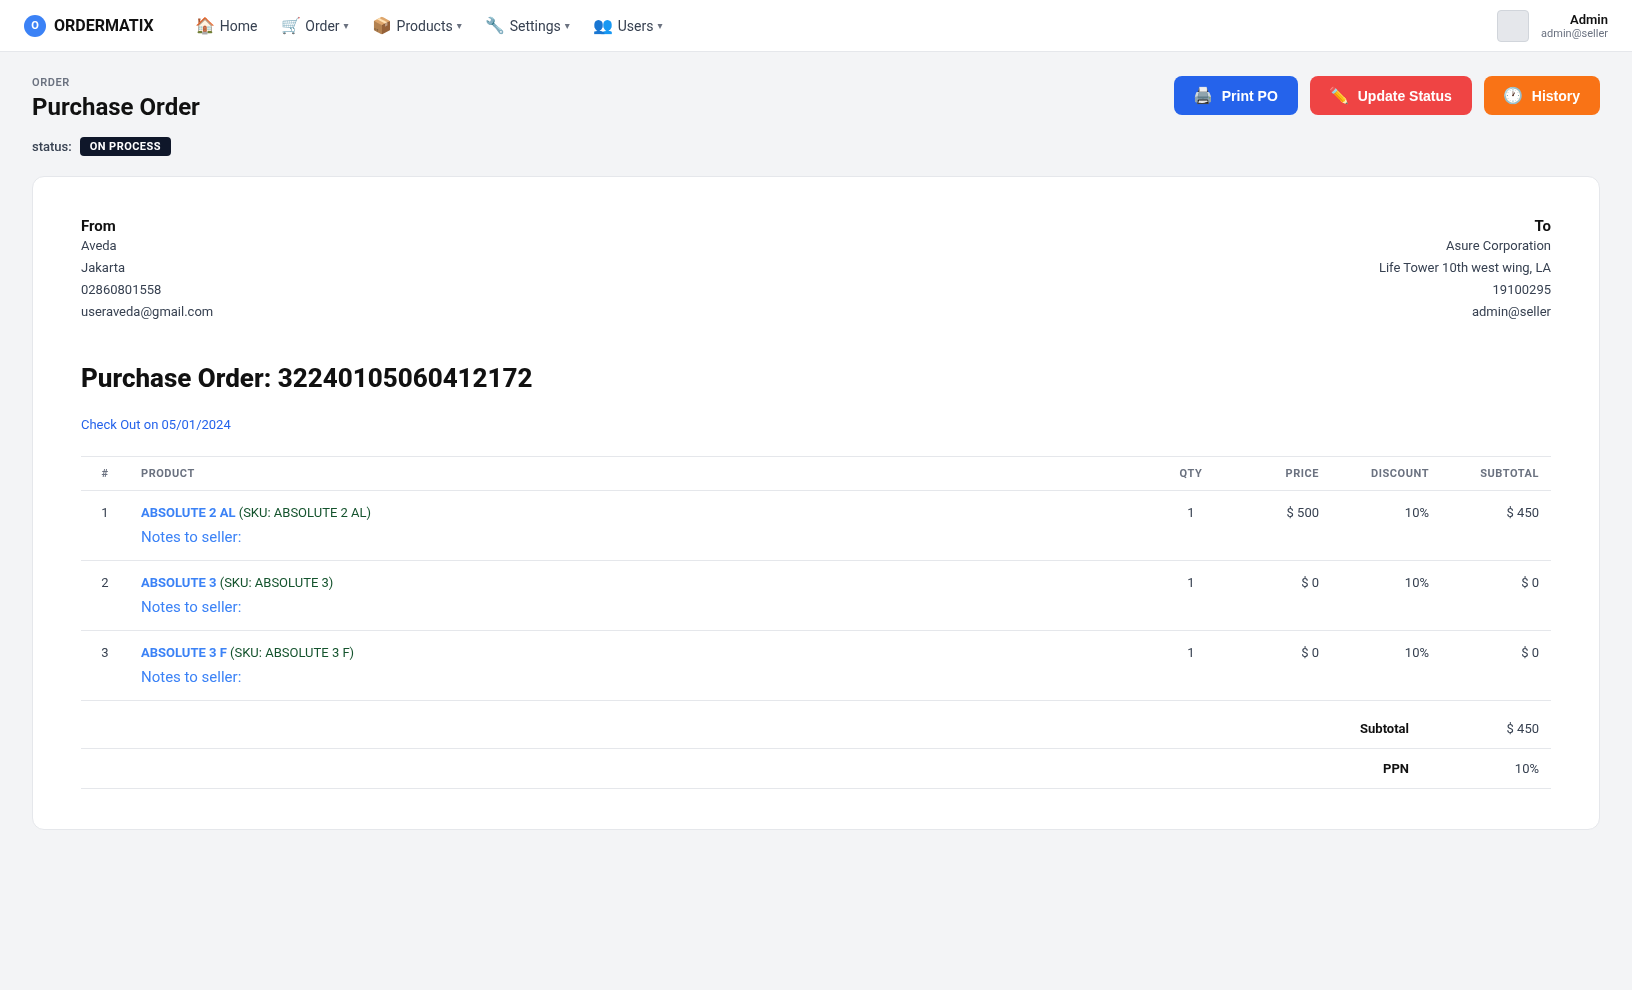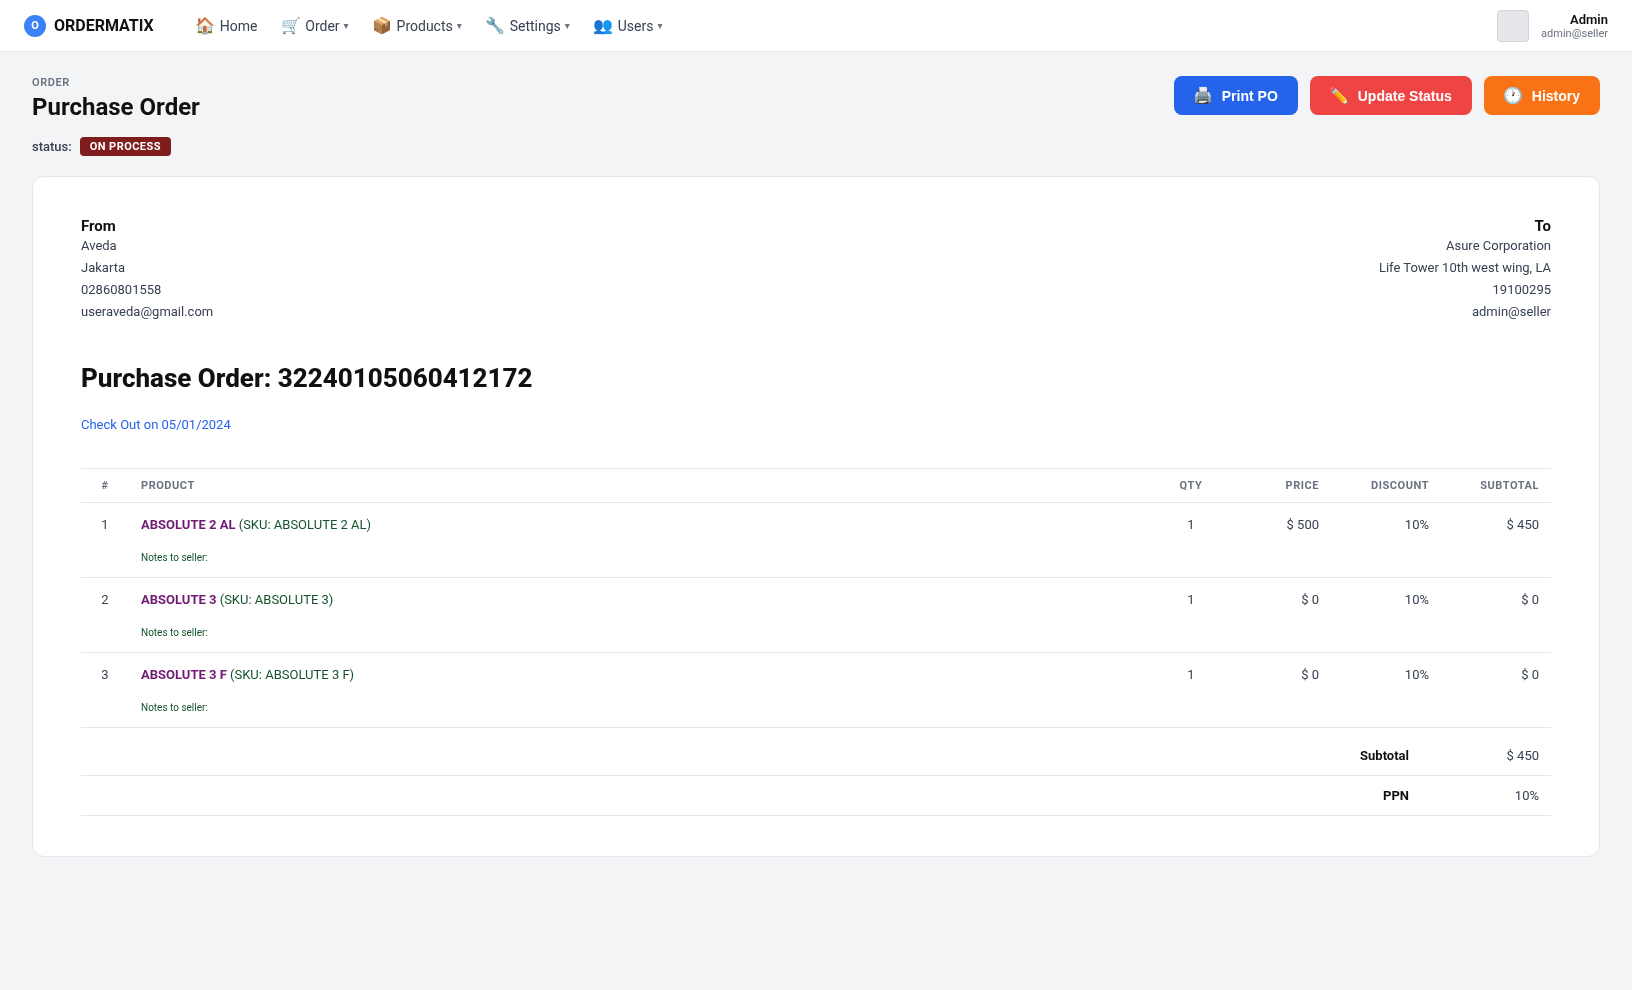--- a/index.html
+++ b/index.html
@@ -108,21 +108,21 @@
 
     
     .status-row {
       display: flex;
       align-items: center;
       gap: 8px;
       margin-bottom: 20px;
     }
     .status-label { font-size: 13px; color: #374151; font-weight: 500; }
     .status-badge {
-      background: #7f1d1d;
+      background: #0f172a;
       color: #fff;
       font-size: 11px;
       font-weight: 700;
       padding: 3px 10px;
       border-radius: 4px;
       letter-spacing: 0.04em;
     }
 
     
     .card {
@@ -154,21 +154,21 @@
     
     .po-title {
       font-size: 26px;
       font-weight: 800;
       color: #111;
       margin-bottom: 24px;
     }
     .checkout-date {
       font-size: 13px;
       color: #2563eb;
-      margin-bottom: 36px;
+      margin-bottom: 24px;
     }
 
     
     .po-table {
       width: 100%;
       border-collapse: collapse;
     }
     .po-table thead tr {
       border-top: 1px solid #e5e7eb;
       border-bottom: 1px solid #e5e7eb;
@@ -187,23 +187,23 @@
     }
     .po-table tbody td {
       padding: 14px 12px;
       vertical-align: top;
       font-size: 13px;
       color: #374151;
     }
     .po-table tbody td.center { text-align: center; }
     .po-table tbody td.right { text-align: right; }
     .row-num { color: #374151; font-size: 13px; }
-    .product-name { font-weight: 700; color: #701a75; display: inline; }
+    .product-name { font-weight: 700; color: #3b82f6; display: inline; }
     .product-sku { color: #14532d; font-weight: 400; display: inline; }
-    .notes-line { font-size: 10px; color: #14532d; margin-top: 20px; }
+    .notes-line { font-size: 15px; color: #3b82f6; margin-top: 8px; }
 
     
     .totals-section {
       margin-top: 8px;
     }
     .total-row {
       display: flex;
       justify-content: flex-end;
       padding: 12px 12px;
       border-bottom: 1px solid #e5e7eb;

